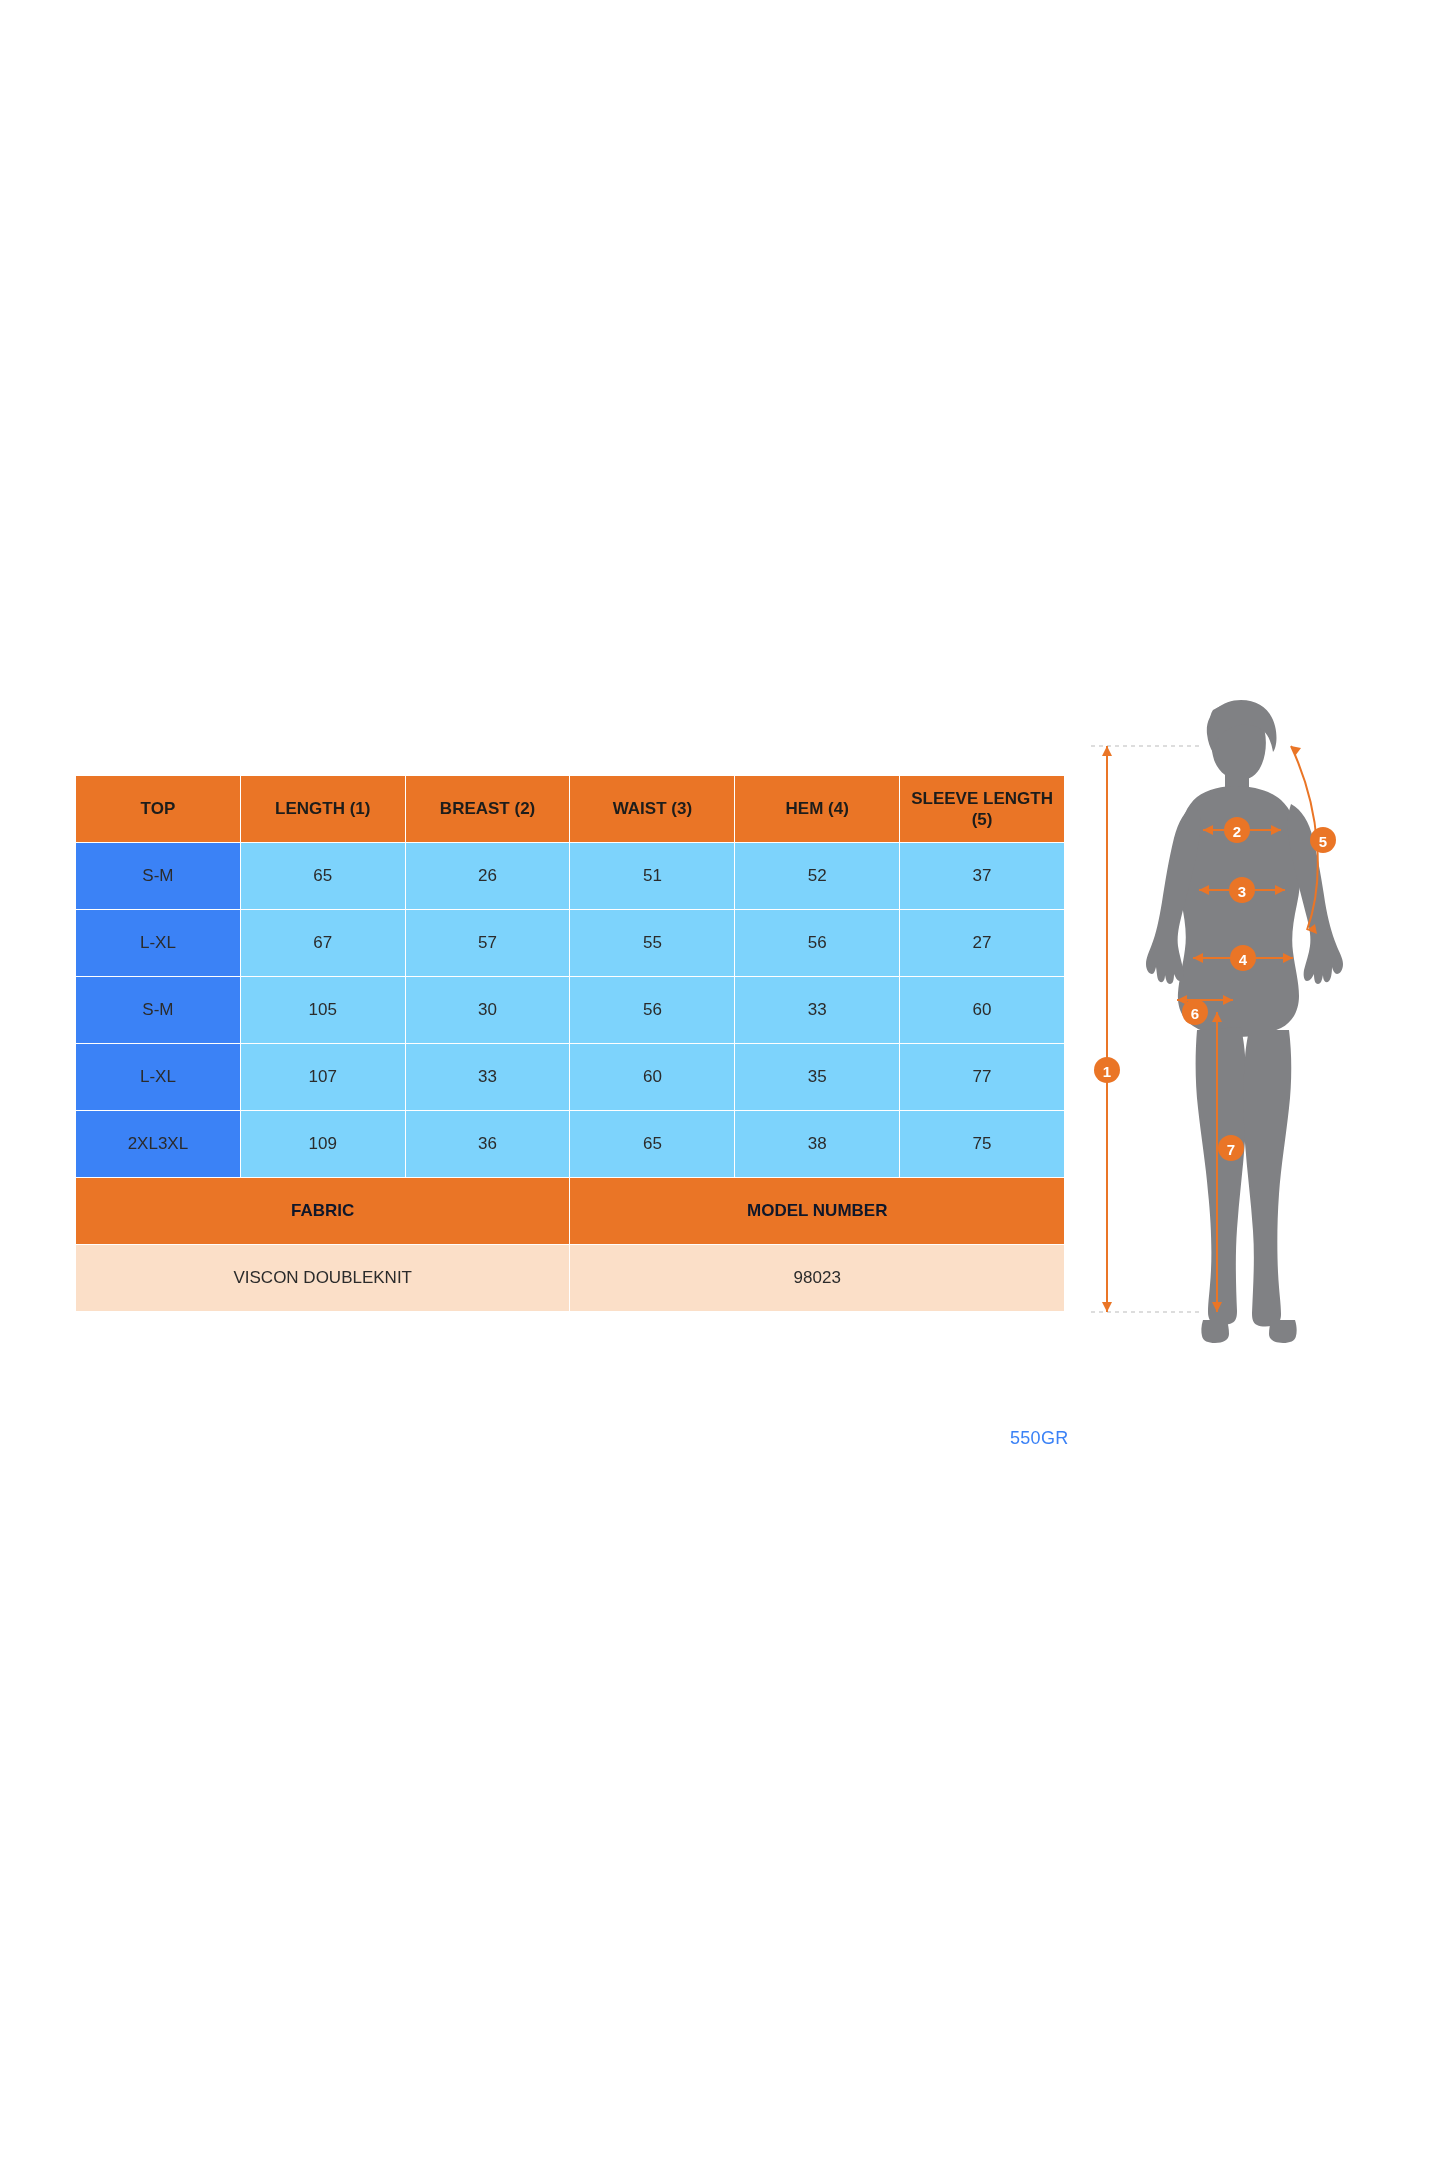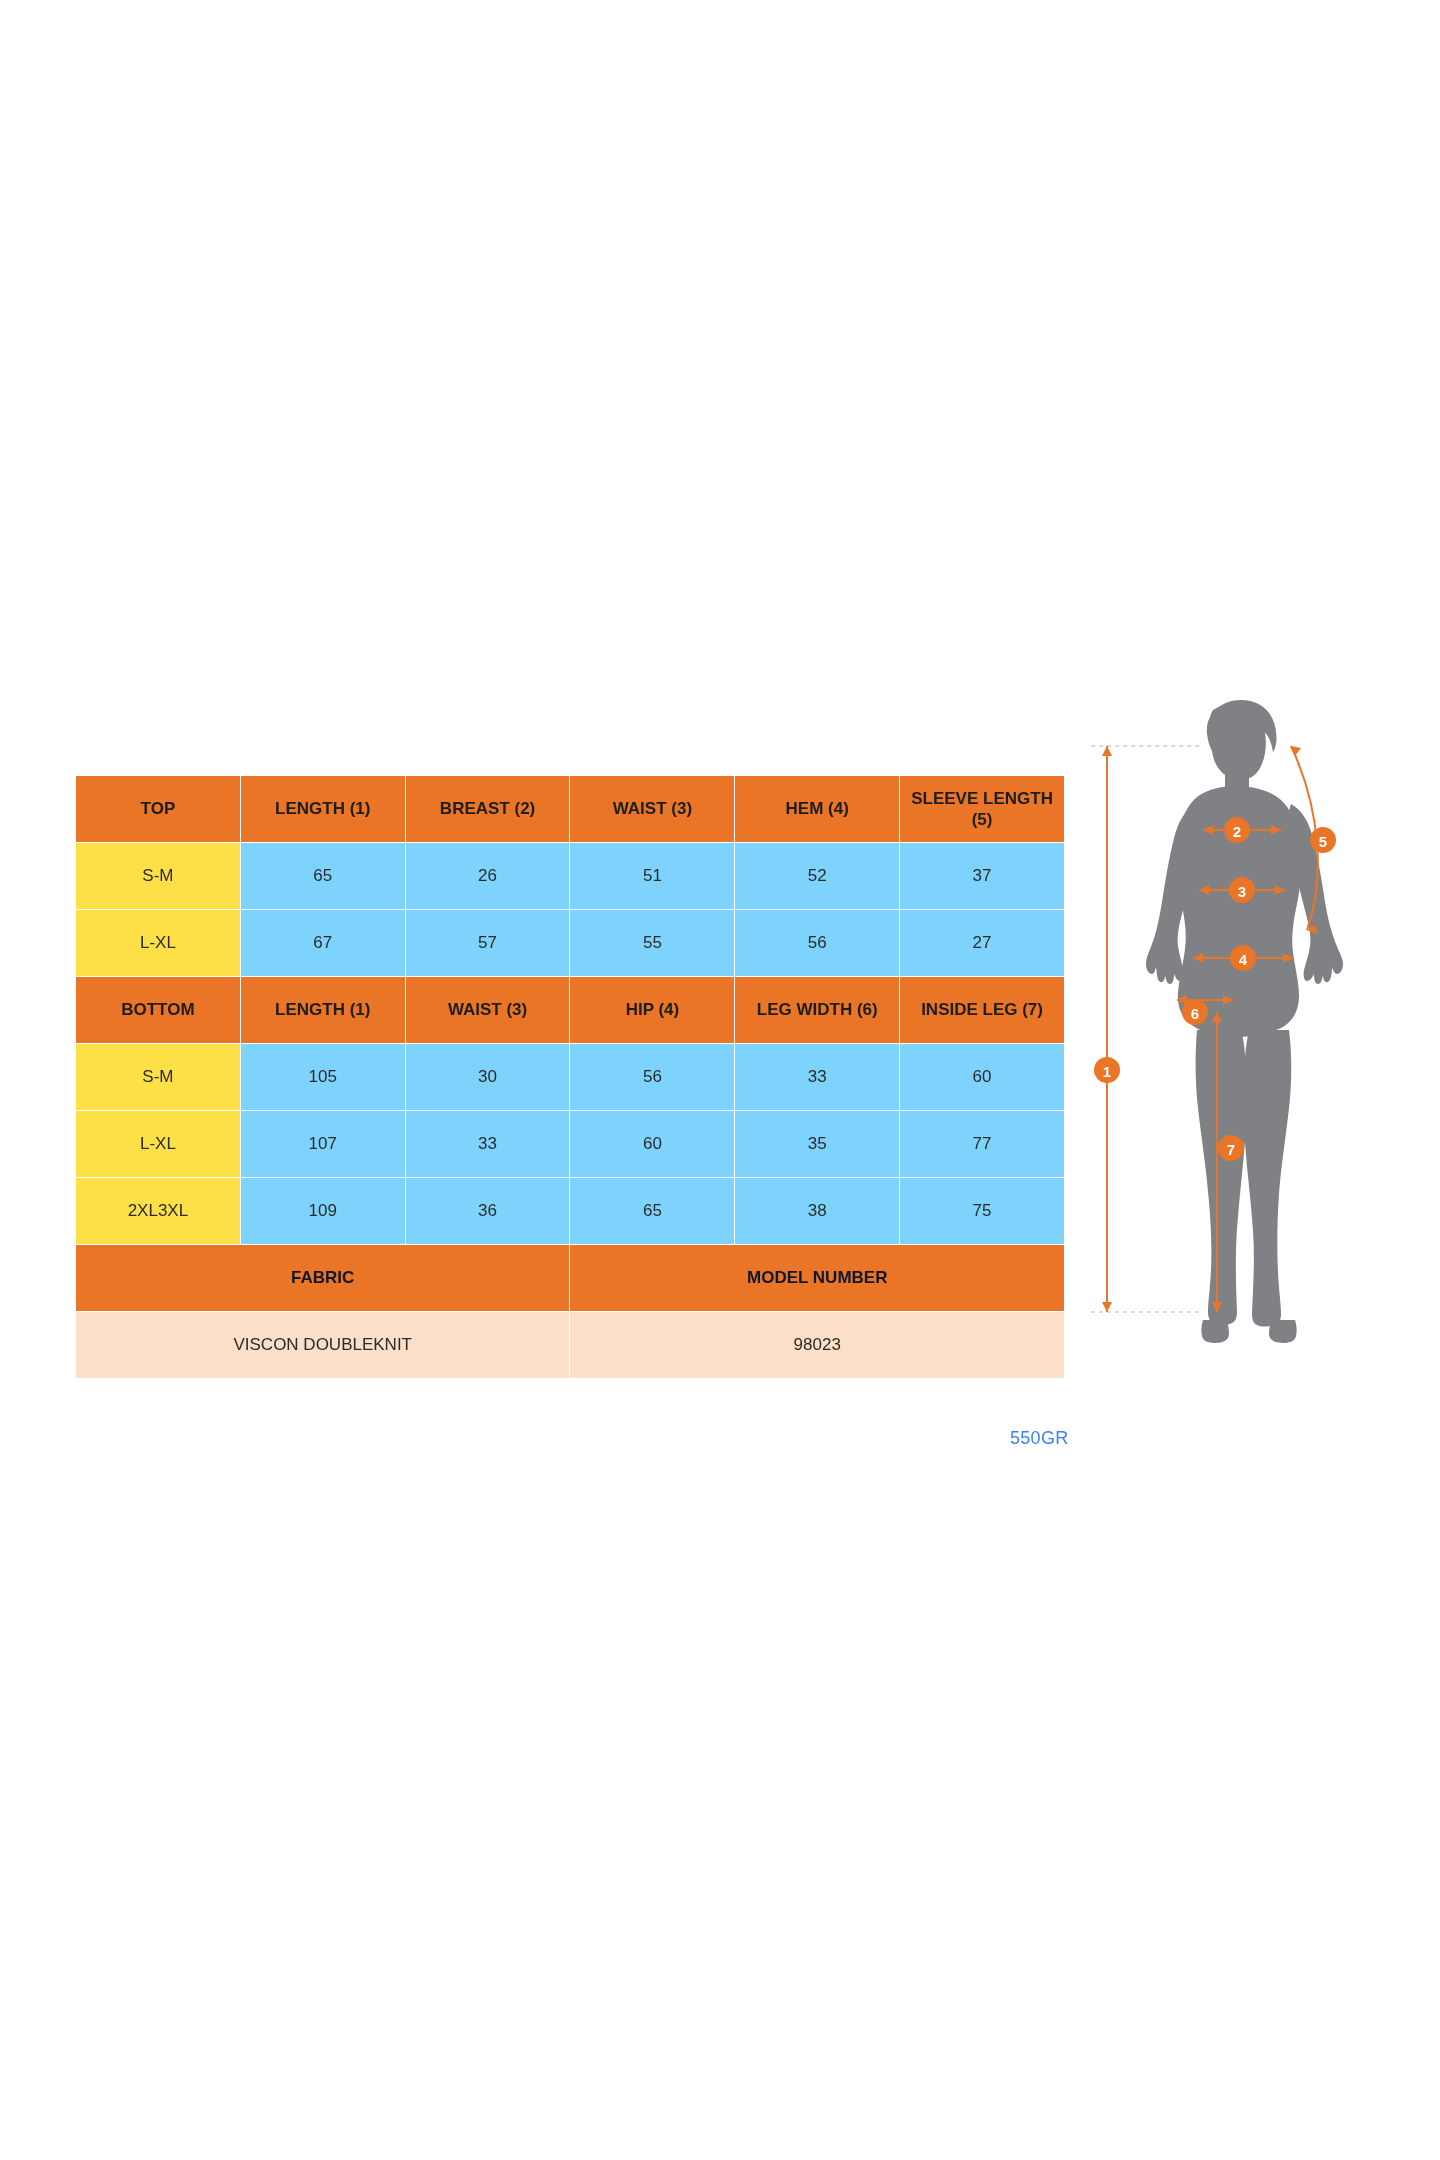--- a/index.html
+++ b/index.html
@@ -46,21 +46,21 @@
     background: #ea7526;
     color: #1d1d1b;
     font-weight: bold;
     font-size: 17px;
     line-height: 1.25;
   }
   .body-row td {
     background: #7dd3fc;
   }
   .body-row td.label {
-    background: #fde047;
+    background: #3b82f6;
     font-weight: normal;
   }
   .hdr td.section-label {
     font-weight: bold;
   }
   .foot-hdr td {
     background: #ea7526;
     color: #0f172a;
     font-weight: bold;
     font-size: 17px;
@@ -127,28 +127,20 @@
       </tr>
       <tr class="body-row">
         <td class="label">L-XL</td>
         <td>67</td>
         <td>57</td>
         <td>55</td>
         <td>56</td>
         <td>27</td>
       </tr>
 
-      <tr class="hdr">
-        <td class="section-label">BOTTOM</td>
-        <td>LENGTH (1)</td>
-        <td>WAIST (3)</td>
-        <td>HIP (4)</td>
-        <td>LEG WIDTH (6)</td>
-        <td>INSIDE LEG (7)</td>
-      </tr>
 
       <tr class="body-row">
         <td class="label">S-M</td>
         <td>105</td>
         <td>30</td>
         <td>56</td>
         <td>33</td>
         <td>60</td>
       </tr>
       <tr class="body-row">

